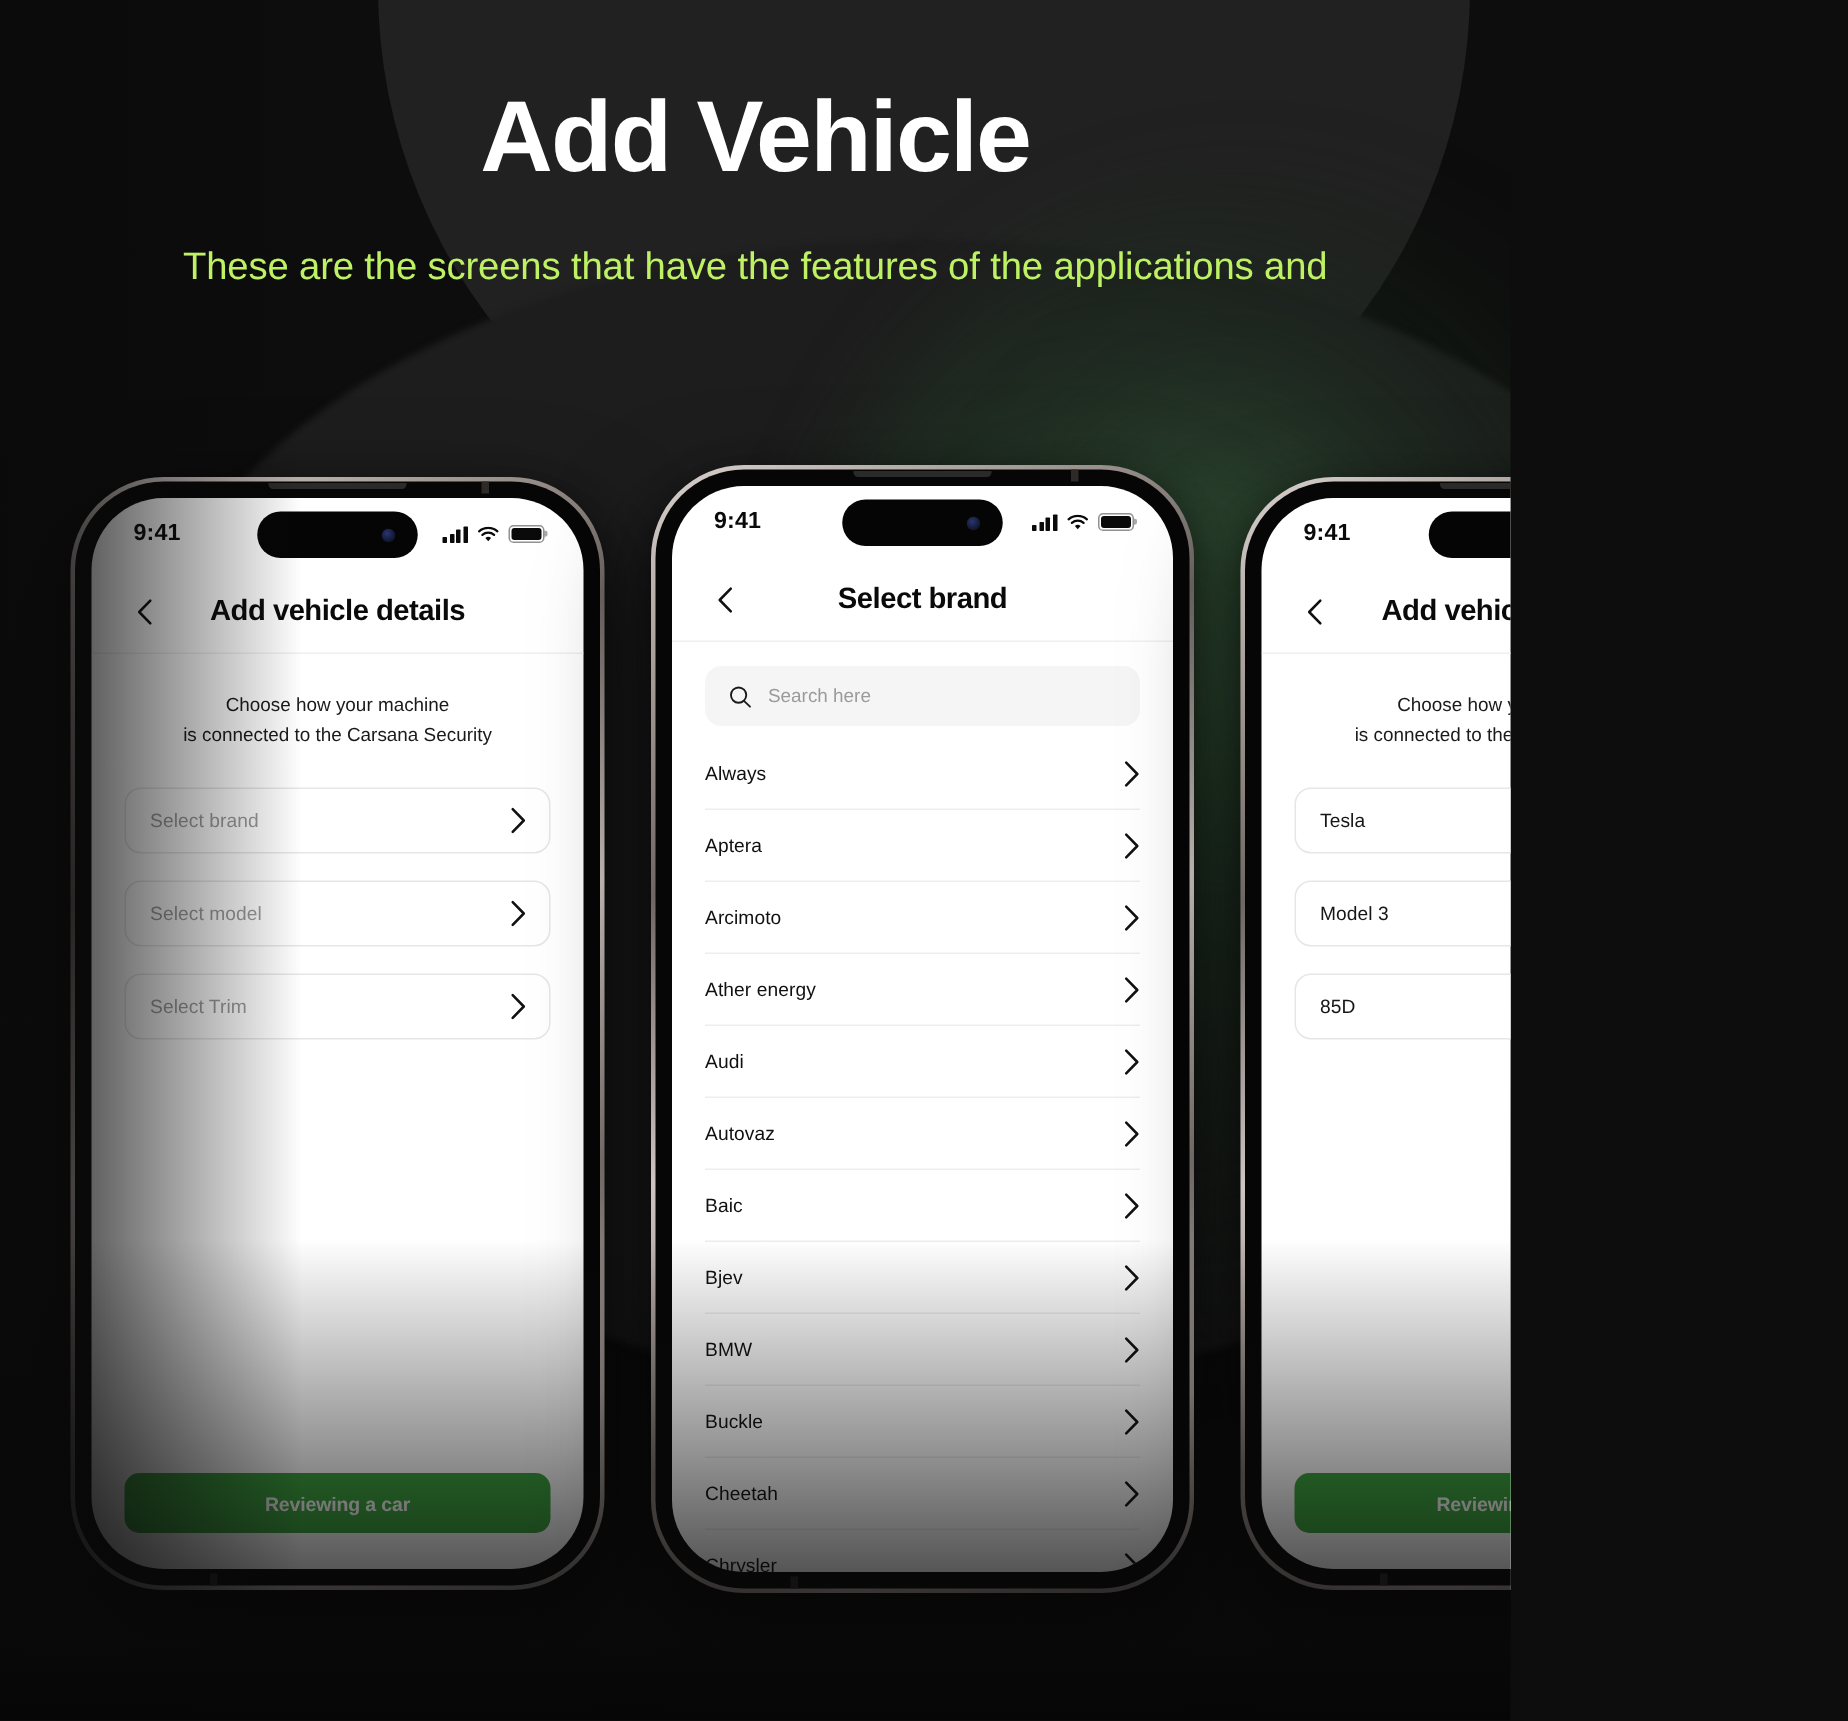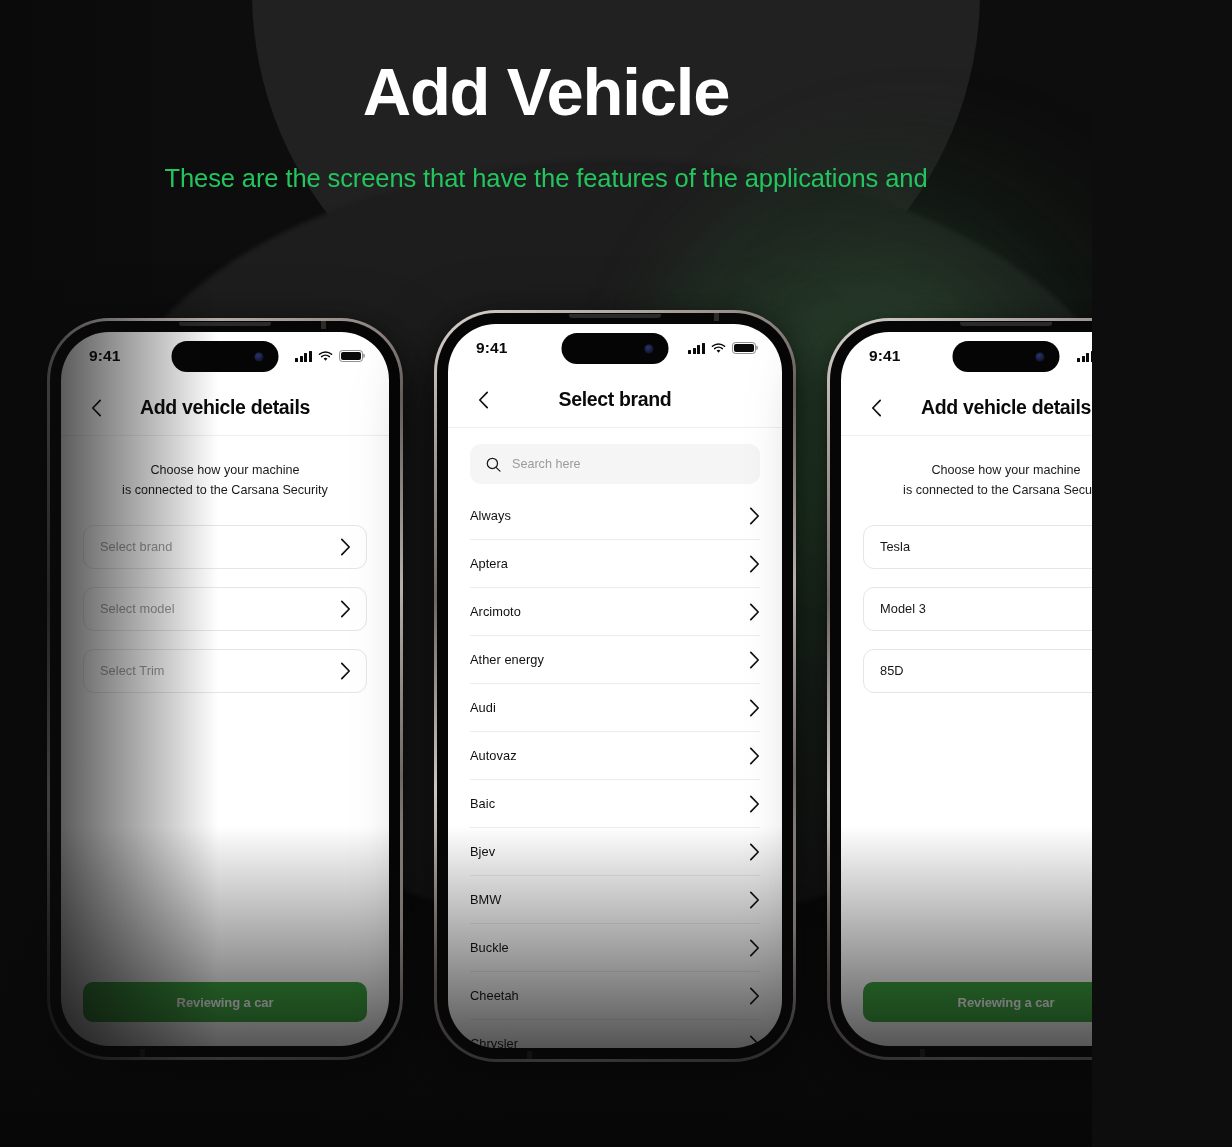--- a/index.html
+++ b/index.html
@@ -8,21 +8,21 @@
   html, body {
     width: 1232px;
     height: 1147px;
     overflow: hidden;
     background: #0d0d0d;
     font-family: "Liberation Sans", "DejaVu Sans", sans-serif;
   }
 
   #stage {
     position: relative;
-    width: 1092px;
+    width: 1007px;
     height: 1147px;
     background: #0d0d0d;
     overflow: hidden;
   }
 
   
   .bg-circle {
     position: absolute;
     left: 252px;
     top: -372px;
@@ -81,21 +81,21 @@
     font-size: 67px;
     font-weight: 700;
     color: #ffffff;
     letter-spacing: -1.2px;
     line-height: 1.08;
   }
   .header-sub {
     margin-top: 30px;
     font-size: 25.5px;
     font-weight: 400;
-    color: #22c55e;
+    color: #bef264;
     line-height: 1.64;
     letter-spacing: -0.1px;
   }
   .header-sub span { display: block; }
 
   
   .phone {
     position: absolute;
     border-radius: 62px;
     background: linear-gradient(150deg, #d9d2cf 0%, #a79d99 14%, #6e6663 30%, #cdc5c1 50%, #7d7470 70%, #b9b0ac 86%, #8b8480 100%);

